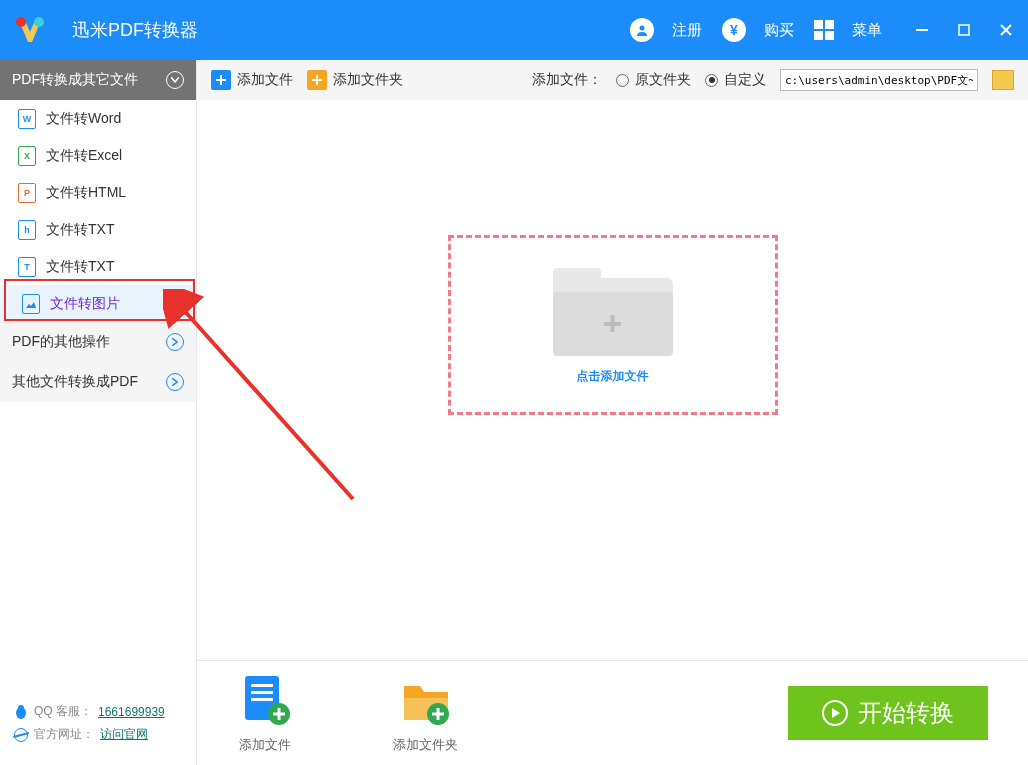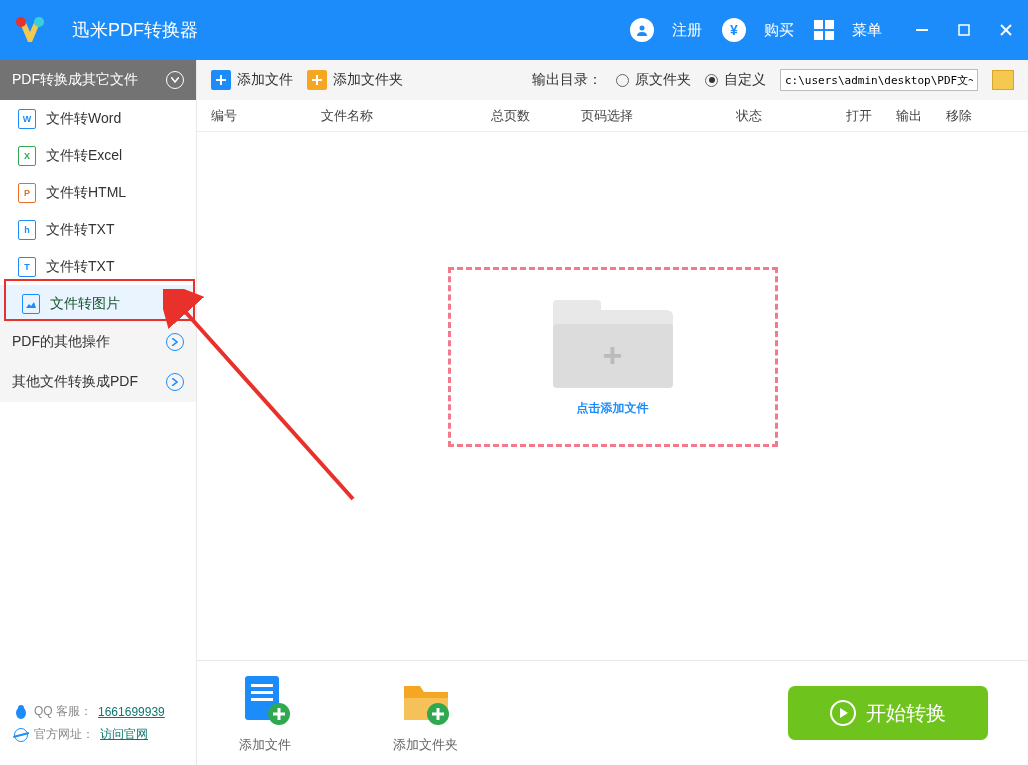--- a/index.html
+++ b/index.html
@@ -21,21 +21,21 @@
 
 .main { display: flex; height: calc(100% - 60px); }
 
 
 .sidebar { width: 197px; background: #fff; border-right: 1px solid #e8e8e8; display: flex; flex-direction: column; }
 .side-header { height: 40px; background: #737373; color: #fff; display: flex; align-items: center; padding: 0 12px; font-size: 14px; cursor: pointer; }
 .side-header.grey { background: #f5f5f5; color: #333; }
 .side-header .spacer { flex: 1; }
 .chev-circle { width: 18px; height: 18px; border: 1.5px solid currentColor; border-radius: 50%; display: flex; align-items: center; justify-content: center; font-size: 10px; }
 .side-item { height: 37px; display: flex; align-items: center; gap: 10px; padding: 0 18px; font-size: 14px; color: #333; cursor: pointer; }
-.side-item.active { background: #eaf4fe; color: #14532d; padding-left: 22px; }
+.side-item.active { background: #eaf4fe; color: #6d28d9; padding-left: 22px; }
 .file-type-icon { width: 18px; height: 20px; border: 1.5px solid; border-radius: 2px; position: relative; display: flex; align-items: center; justify-content: center; font-size: 9px; font-weight: bold; }
 .highlight-box { position: absolute; left: 4px; top: 279px; width: 191px; height: 42px; border: 2px solid #e8312a; pointer-events: none; z-index: 5; }
 .sidebar-spacer { flex: 1; }
 .sidebar-footer { padding: 10px 14px 16px; font-size: 12px; color: #888; }
 .sf-row { display: flex; align-items: center; gap: 6px; margin-bottom: 6px; }
 .sf-link { color: #0f766e; text-decoration: underline; cursor: pointer; }
 .qq-icon { width: 14px; height: 16px; color: #1b8cfa; }
 .ie-icon { width: 14px; height: 14px; border: 1.5px solid #1b8cfa; border-radius: 50%; position: relative; }
 .ie-icon::after { content: ''; position: absolute; left: -2px; top: 5px; width: 16px; height: 1.5px; background: #1b8cfa; transform: rotate(-15deg); }
 
@@ -68,21 +68,21 @@
 .folder-tab { position: absolute; width: 48px; height: 16px; top: 2px; left: 0; background: #e8e8e8; border-radius: 4px 4px 0 0; }
 .folder-front { position: absolute; width: 120px; height: 64px; bottom: 0; background: #dcdcdc; border-radius: 4px; display: flex; align-items: center; justify-content: center; }
 .plus-big { font-size: 34px; color: #bbb; font-weight: bold; }
 .drop-text { color: #1b8cfa; font-size: 12px; font-weight: bold; }
 
 
 .bottombar { height: 105px; border-top: 1px solid #e8e8e8; display: flex; align-items: center; padding: 0 40px; gap: 100px; }
 .bb-item { display: flex; flex-direction: column; align-items: center; gap: 8px; font-size: 13px; color: #666; cursor: pointer; }
 .bb-icon { width: 56px; height: 56px; display: flex; align-items: center; justify-content: center; }
 .bb-spacer { flex: 1; }
-.start-btn { width: 200px; height: 54px; background: #6ec41c; color: #fff; border-radius: 7px; display: flex; align-items: center; justify-content: center; gap: 10px; font-size: 20px; cursor: pointer; }
+.start-btn { width: 200px; height: 54px; background: #6ec41c; color: #fff; border-radius: 0; display: flex; align-items: center; justify-content: center; gap: 10px; font-size: 24px; cursor: pointer; }
 .play-circle { width: 26px; height: 26px; border: 2px solid #fff; border-radius: 50%; display: flex; align-items: center; justify-content: center; }
 .play-circle::after { content: ''; border-left: 8px solid #fff; border-top: 5px solid transparent; border-bottom: 5px solid transparent; margin-left: 2px; }
 
 
 .arrow-svg { position: absolute; left: 163px; top: 289px; width: 200px; height: 220px; z-index: 6; pointer-events: none; }
 </style>
 </head>
 <body>
 
 <div class="titlebar">
@@ -232,43 +232,33 @@
       <div class="tb-btn">
         <div class="tb-icon orange">
             <svg width="12" height="12">
               <line x1="6" y1="1" x2="6" y2="11" stroke="#fff" stroke-width="2"></line>
               <line x1="1" y1="6" x2="11" y2="6" stroke="#fff" stroke-width="2"></line>
             </svg>
           </div>
         <span>添加文件夹</span>
       </div>
       <div class="spacer"></div>
-      <span>输出目录：</span>
+      <span>添加文件：</span>
       <label class="out-label">
         <span class="radio"></span>
         <span>原文件夹</span>
       </label>
       <label class="out-label">
         <span class="radio checked"></span>
         <span>自定义</span>
       </label>
       <input class="path-input" value="c:\users\admin\desktop\PDF文~1" style="">
       <div class="folder-btn"></div>
     </div>
 
-    <div class="table-header">
-      <div class="th th1">编号</div>
-      <div class="th th2">文件名称</div>
-      <div class="th th3">总页数</div>
-      <div class="th th4">页码选择</div>
-      <div class="th th5">状态</div>
-      <div class="th th6">打开</div>
-      <div class="th th7">输出</div>
-      <div class="th th8">移除</div>
-    </div>
 
     <div class="drop-area">
       <div class="drop-box">
         <div class="folder-big">
           <div class="folder-tab"></div>
           <div class="folder-back"></div>
           <div class="folder-front">
               <span class="plus-big">+</span>
             </div>
         </div>

